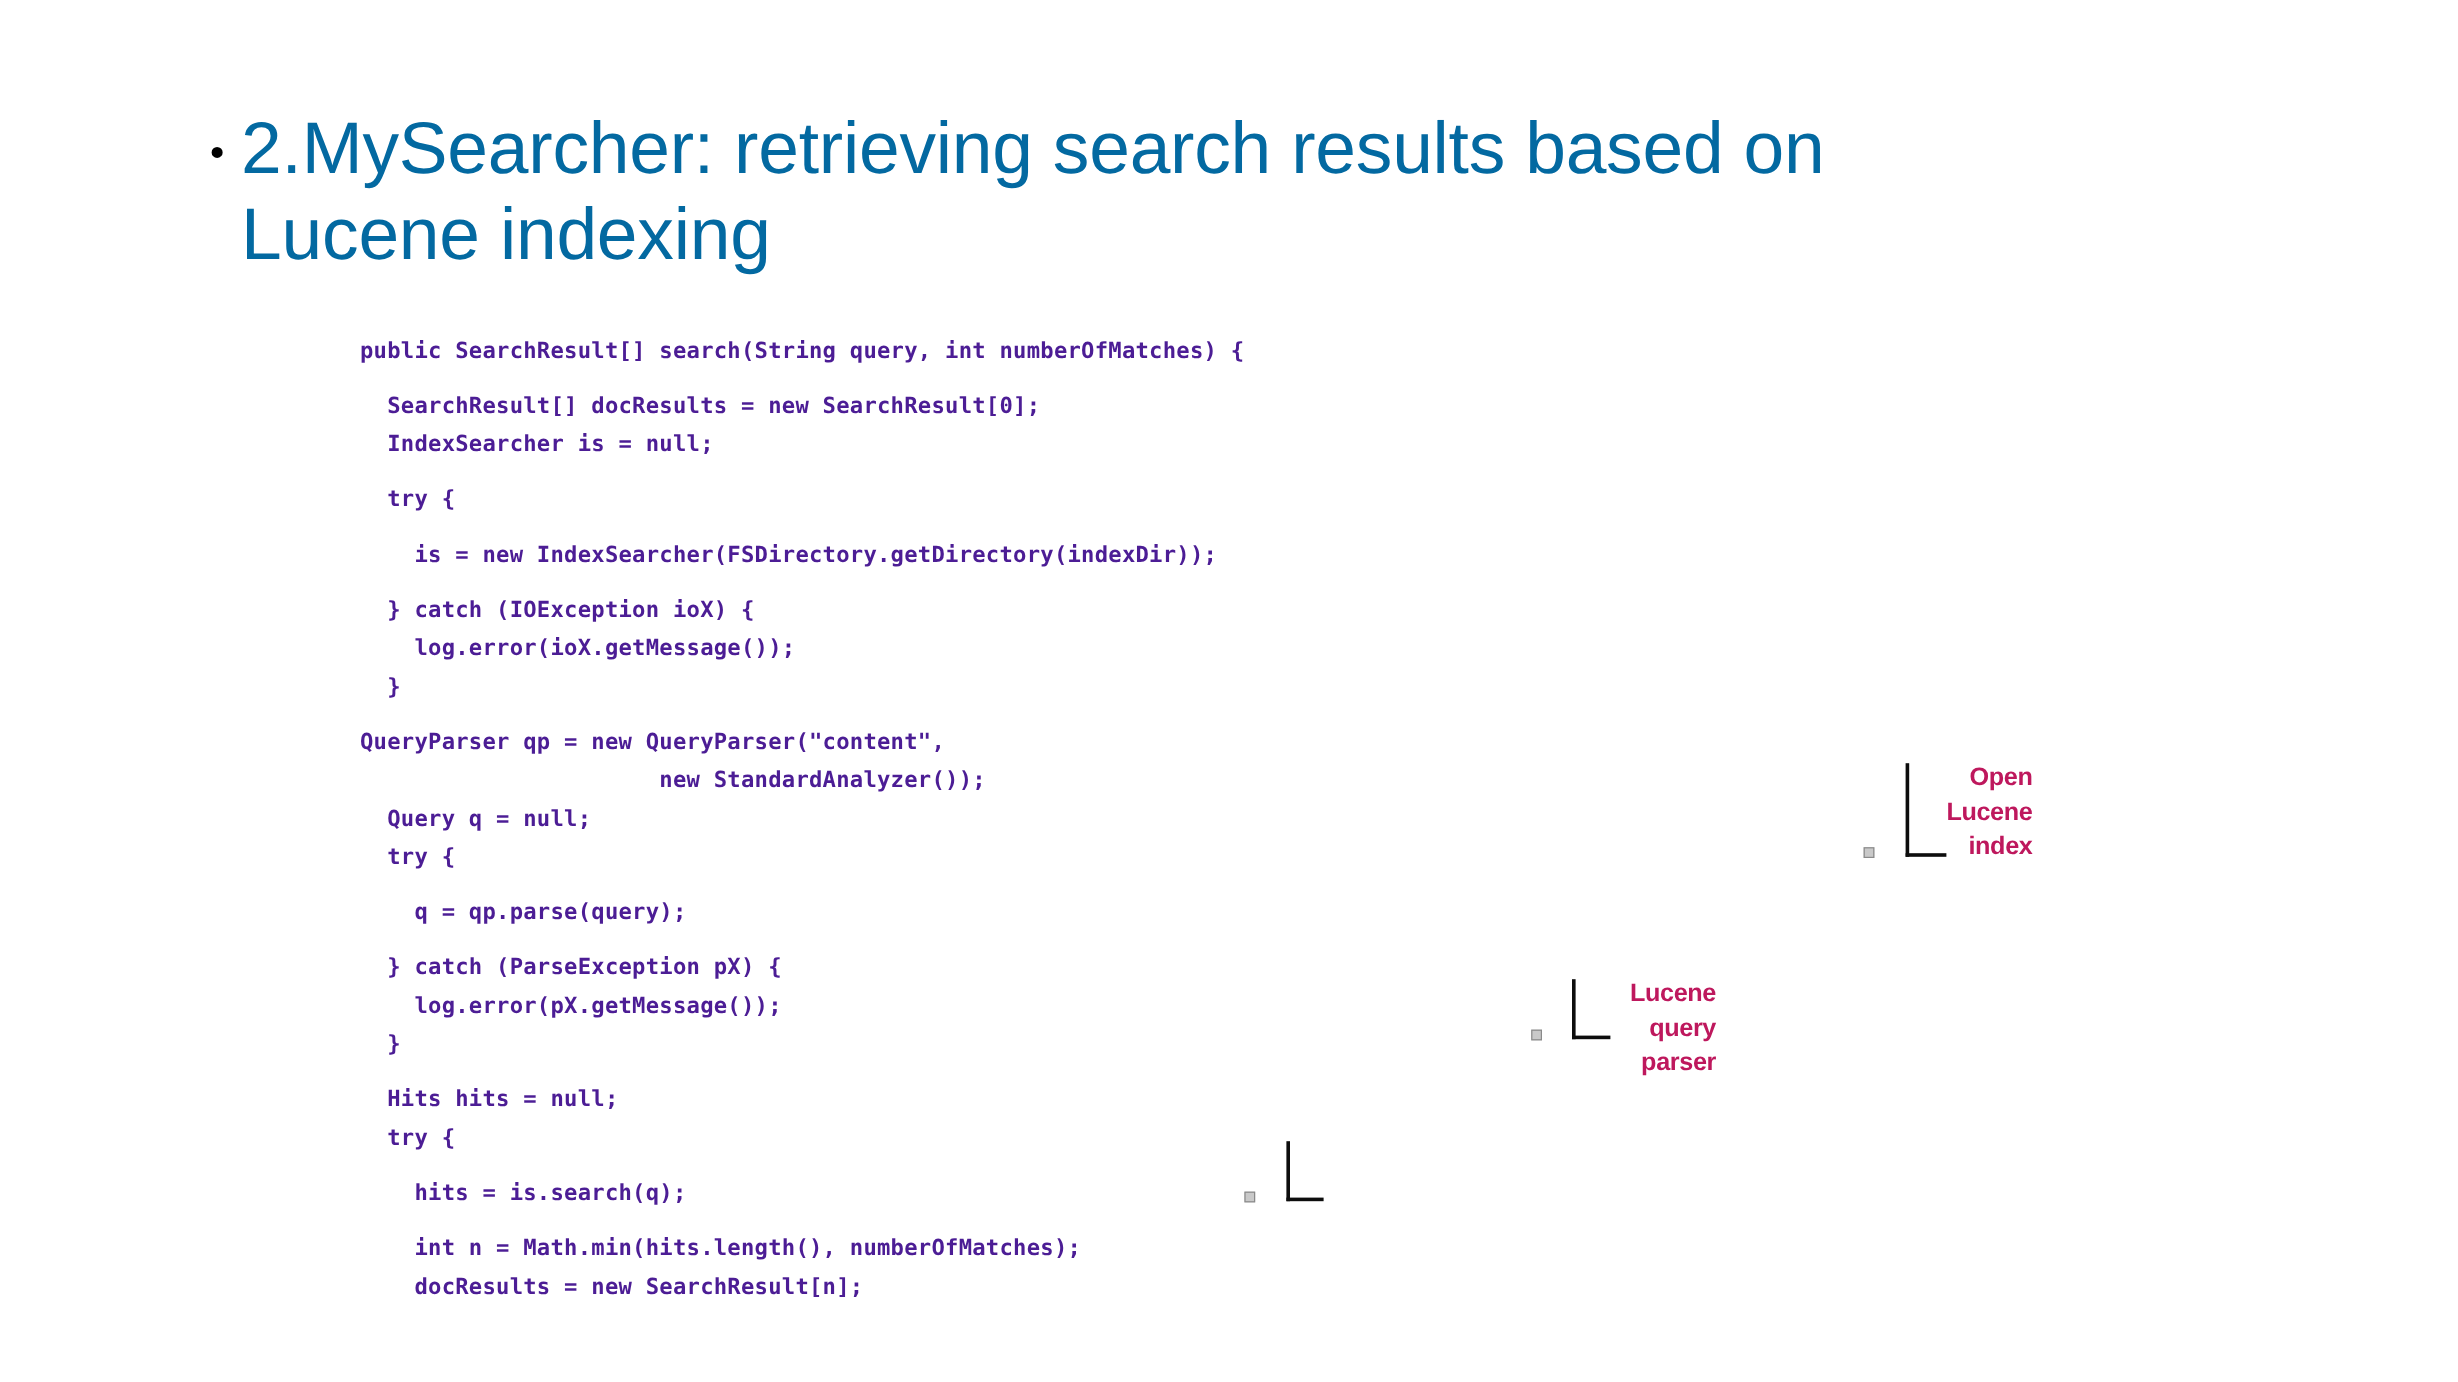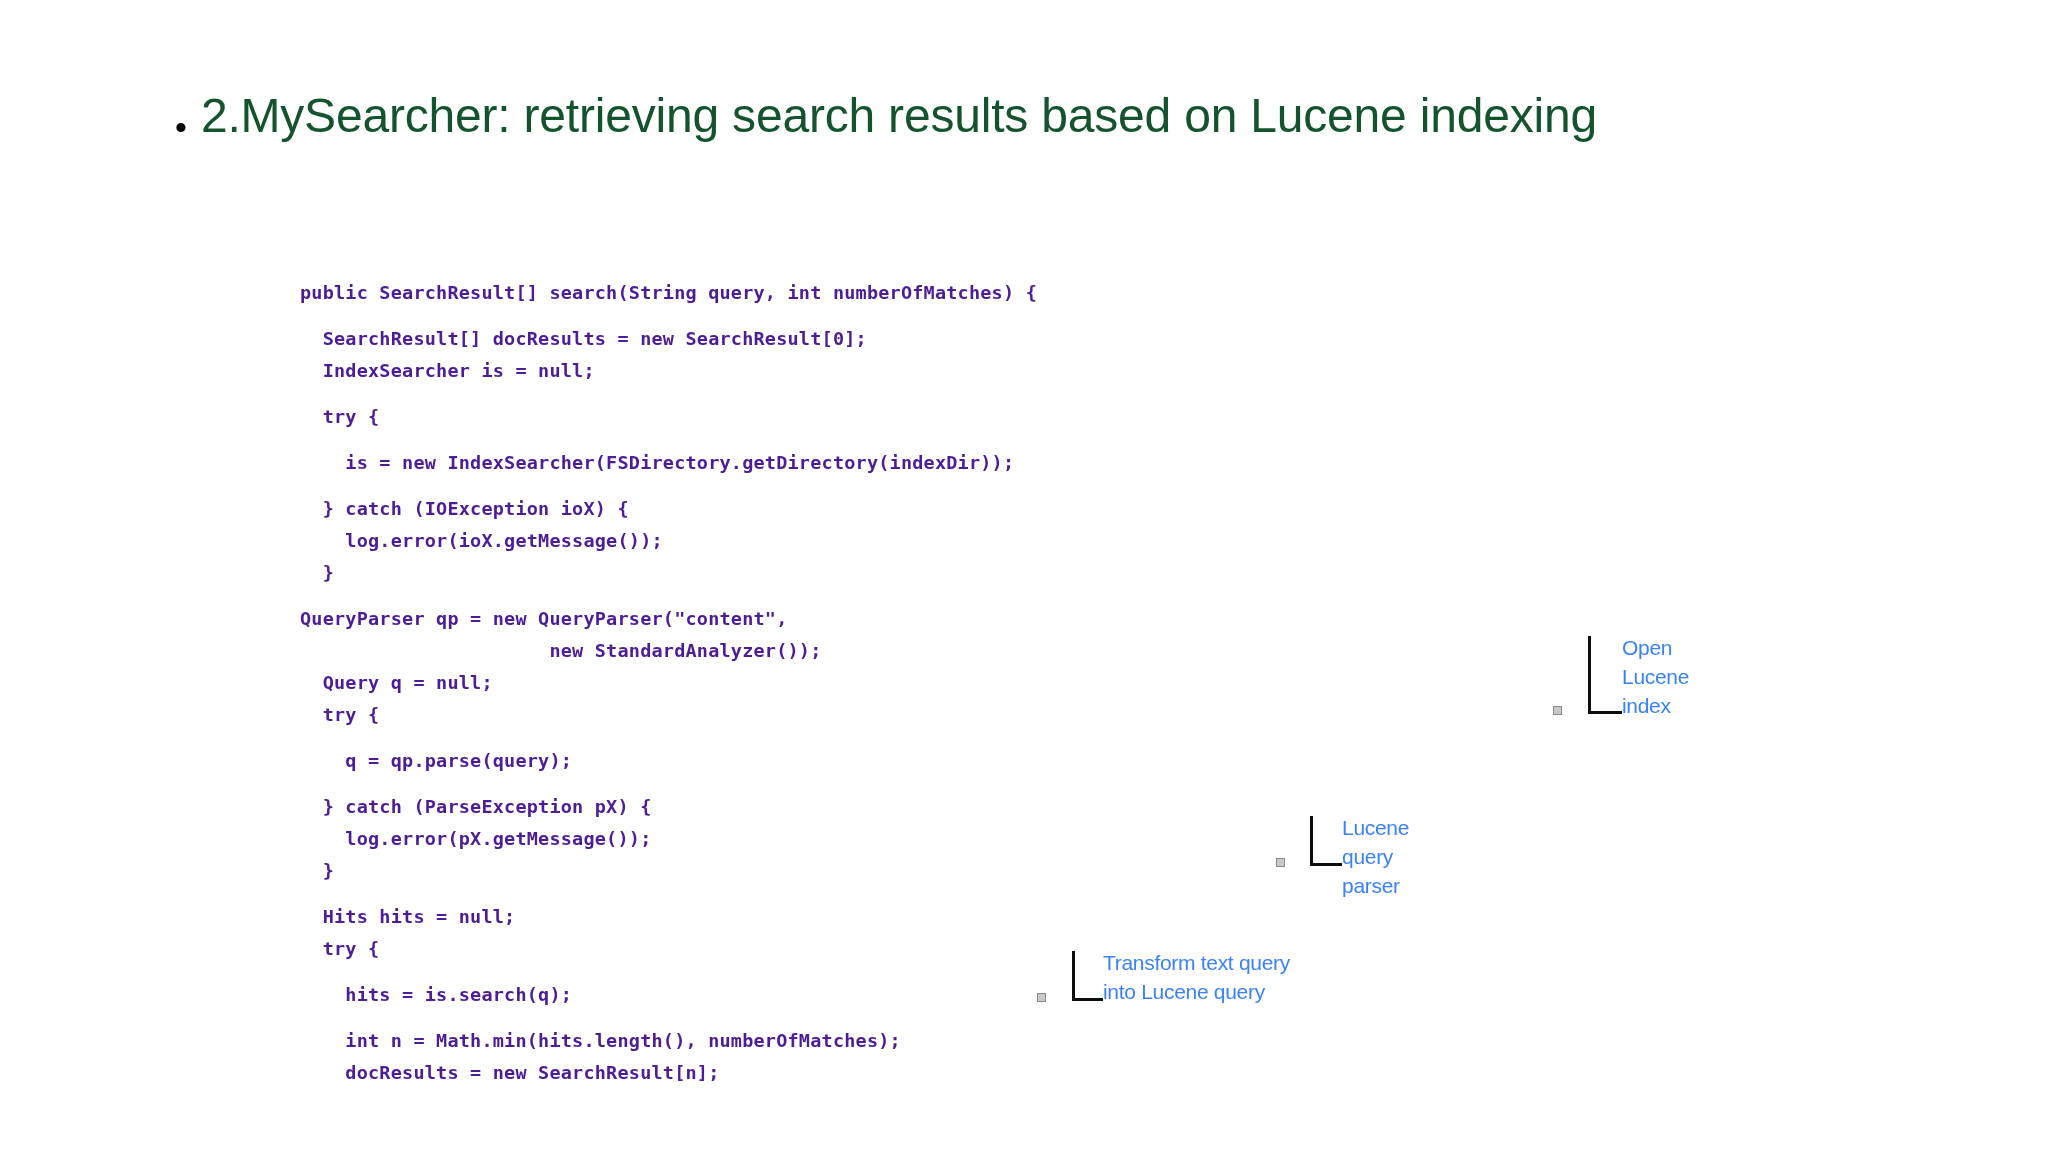--- a/index.html
+++ b/index.html
@@ -32,23 +32,23 @@
   }
   .title-bullet {
     flex: 0 0 auto;
     font-size: 34px;
     line-height: 1.0;
     color: #000000;
     margin-right: 14px;
     margin-top: 22px;
   }
   .title-text {
-    font-size: 48px;
+    font-size: 61px;
     line-height: 1.18;
-    color: #14532d;
+    color: #0369a1;
     font-weight: 400;
     letter-spacing: -0.2px;
   }
 
   
   .figure {
     position: absolute;
     left: 300px;
     top: 258px;
     width: 1130px;
@@ -72,26 +72,27 @@
     height: 32px;
   }
   .code-line.gap {
     height: 14px;
   }
 
   
   .annotation {
     position: absolute;
     font-family: "Liberation Sans", sans-serif;
-    font-weight: 400;
+    font-weight: 700;
     font-size: 21px;
     line-height: 29px;
-    color: #3b82f6;
+    color: #be185d;
     letter-spacing: -0.3px;
     white-space: pre-line;
+    text-align: right;
   }
   .bracket {
     position: absolute;
     border-left: 3px solid #0d0d0d;
     border-bottom: 3px solid #0d0d0d;
     box-sizing: border-box;
   }
   .connector-dot {
     position: absolute;
     width: 9px;
@@ -134,17 +135,15 @@
 Lucene
 index</div>
 
     <div class="bracket" id="brk-create-query-parser"></div>
     <div class="connector-dot" id="dot-create-query-parser"></div>
     <div class="annotation" id="ann-create-query-parser">Lucene query
 parser</div>
 
     <div class="bracket" id="brk-transform-query"></div>
     <div class="connector-dot" id="dot-transform-query"></div>
-    <div class="annotation" id="ann-transform-query">Transform text query
-into Lucene query</div>
 
   </div>
 </div>
 
 </body></html>

